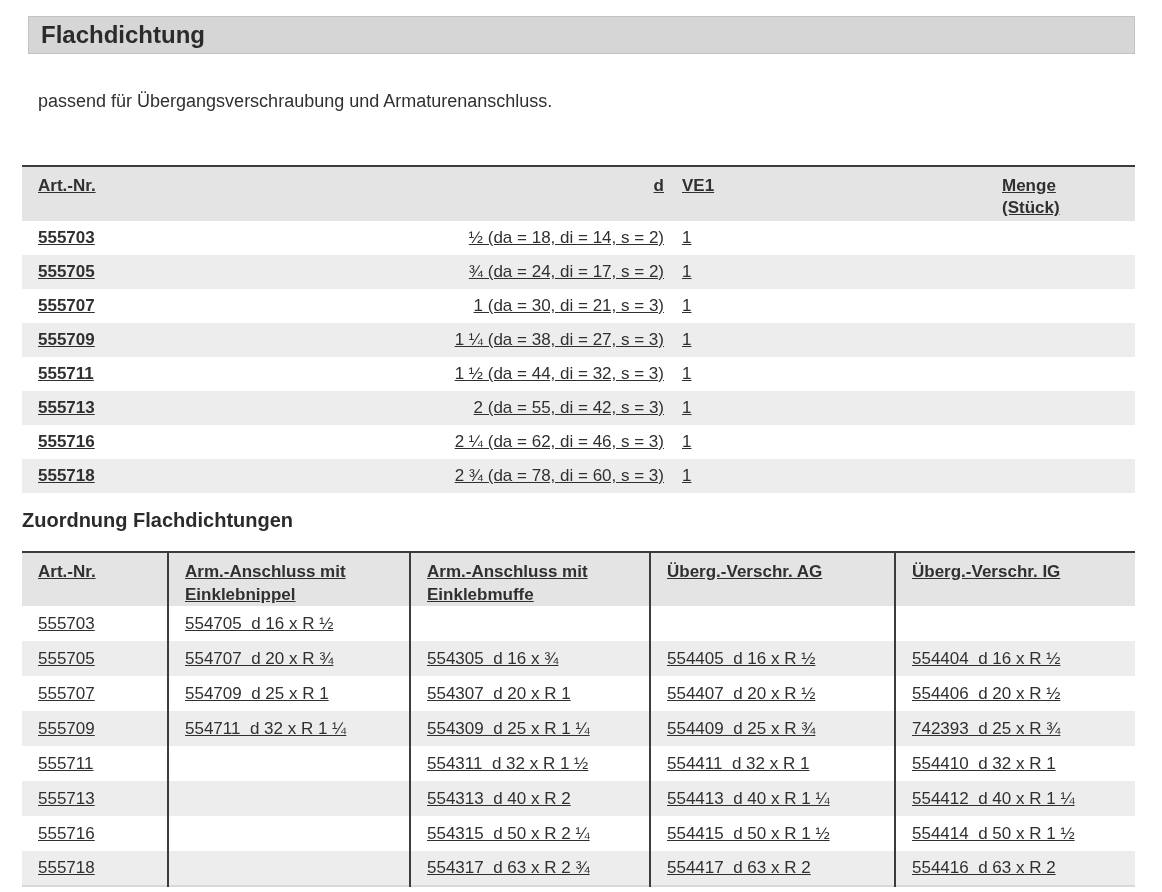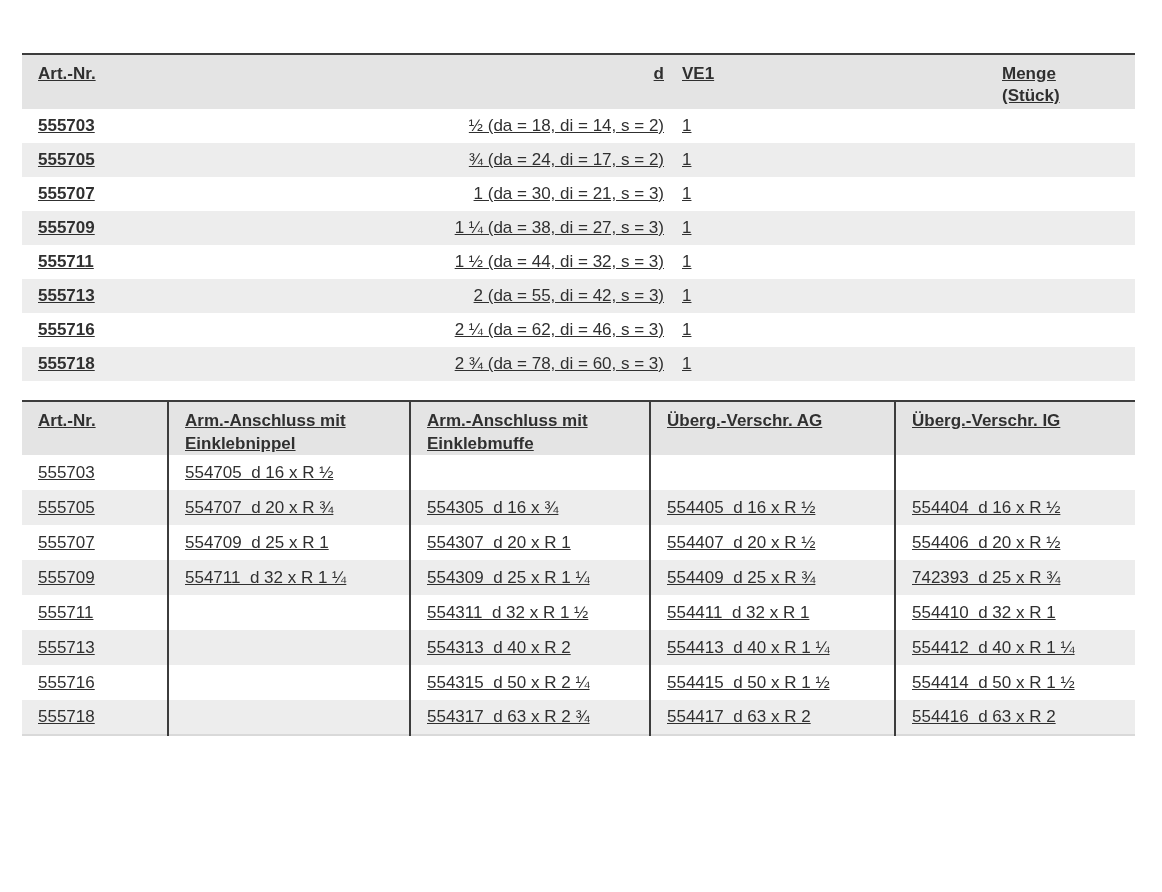--- a/index.html
+++ b/index.html
@@ -53,21 +53,25 @@
     height: 53px; line-height: 23px; font-weight: bold;
   }
   .t2 tbody td { height: 35px; white-space: pre; }
   .t2 th + th, .t2 td + td { border-left: 2px solid var(--rule-dark, #3c3c3c); }
 </style>
 </head>
 <body>
 
 <div>
 
-
+  <header class="title-bar">
+    <h1>Flachdichtung</h1>
+  </header>
+
+  <p class="subtitle">passend für Übergangsverschraubung und Armaturenanschluss.</p>
 
   <table class="t1">
     <colgroup>
       <col style="width:230px">
         <col style="width:430px">
         <col style="width:320px">
         <col style="width:133px">
     </colgroup>
     <thead>
       <tr>
@@ -122,20 +126,21 @@
       </tr>
       <tr>
         <td class="c-art">555718</td>
         <td class="c-d">2 ¾ (da = 78, di = 60, s = 3)</td>
         <td class="c-ve1">1</td>
         <td class="c-menge"></td>
       </tr>
     </tbody>
   </table>
 
+  <h2 class="section-title">Zuordnung Flachdichtungen</h2>
 
   <table class="t2">
     <colgroup>
       <col style="width:146px">
         <col style="width:242px">
         <col style="width:240px">
         <col style="width:245px">
         <col style="width:240px">
     </colgroup>
     <thead>

